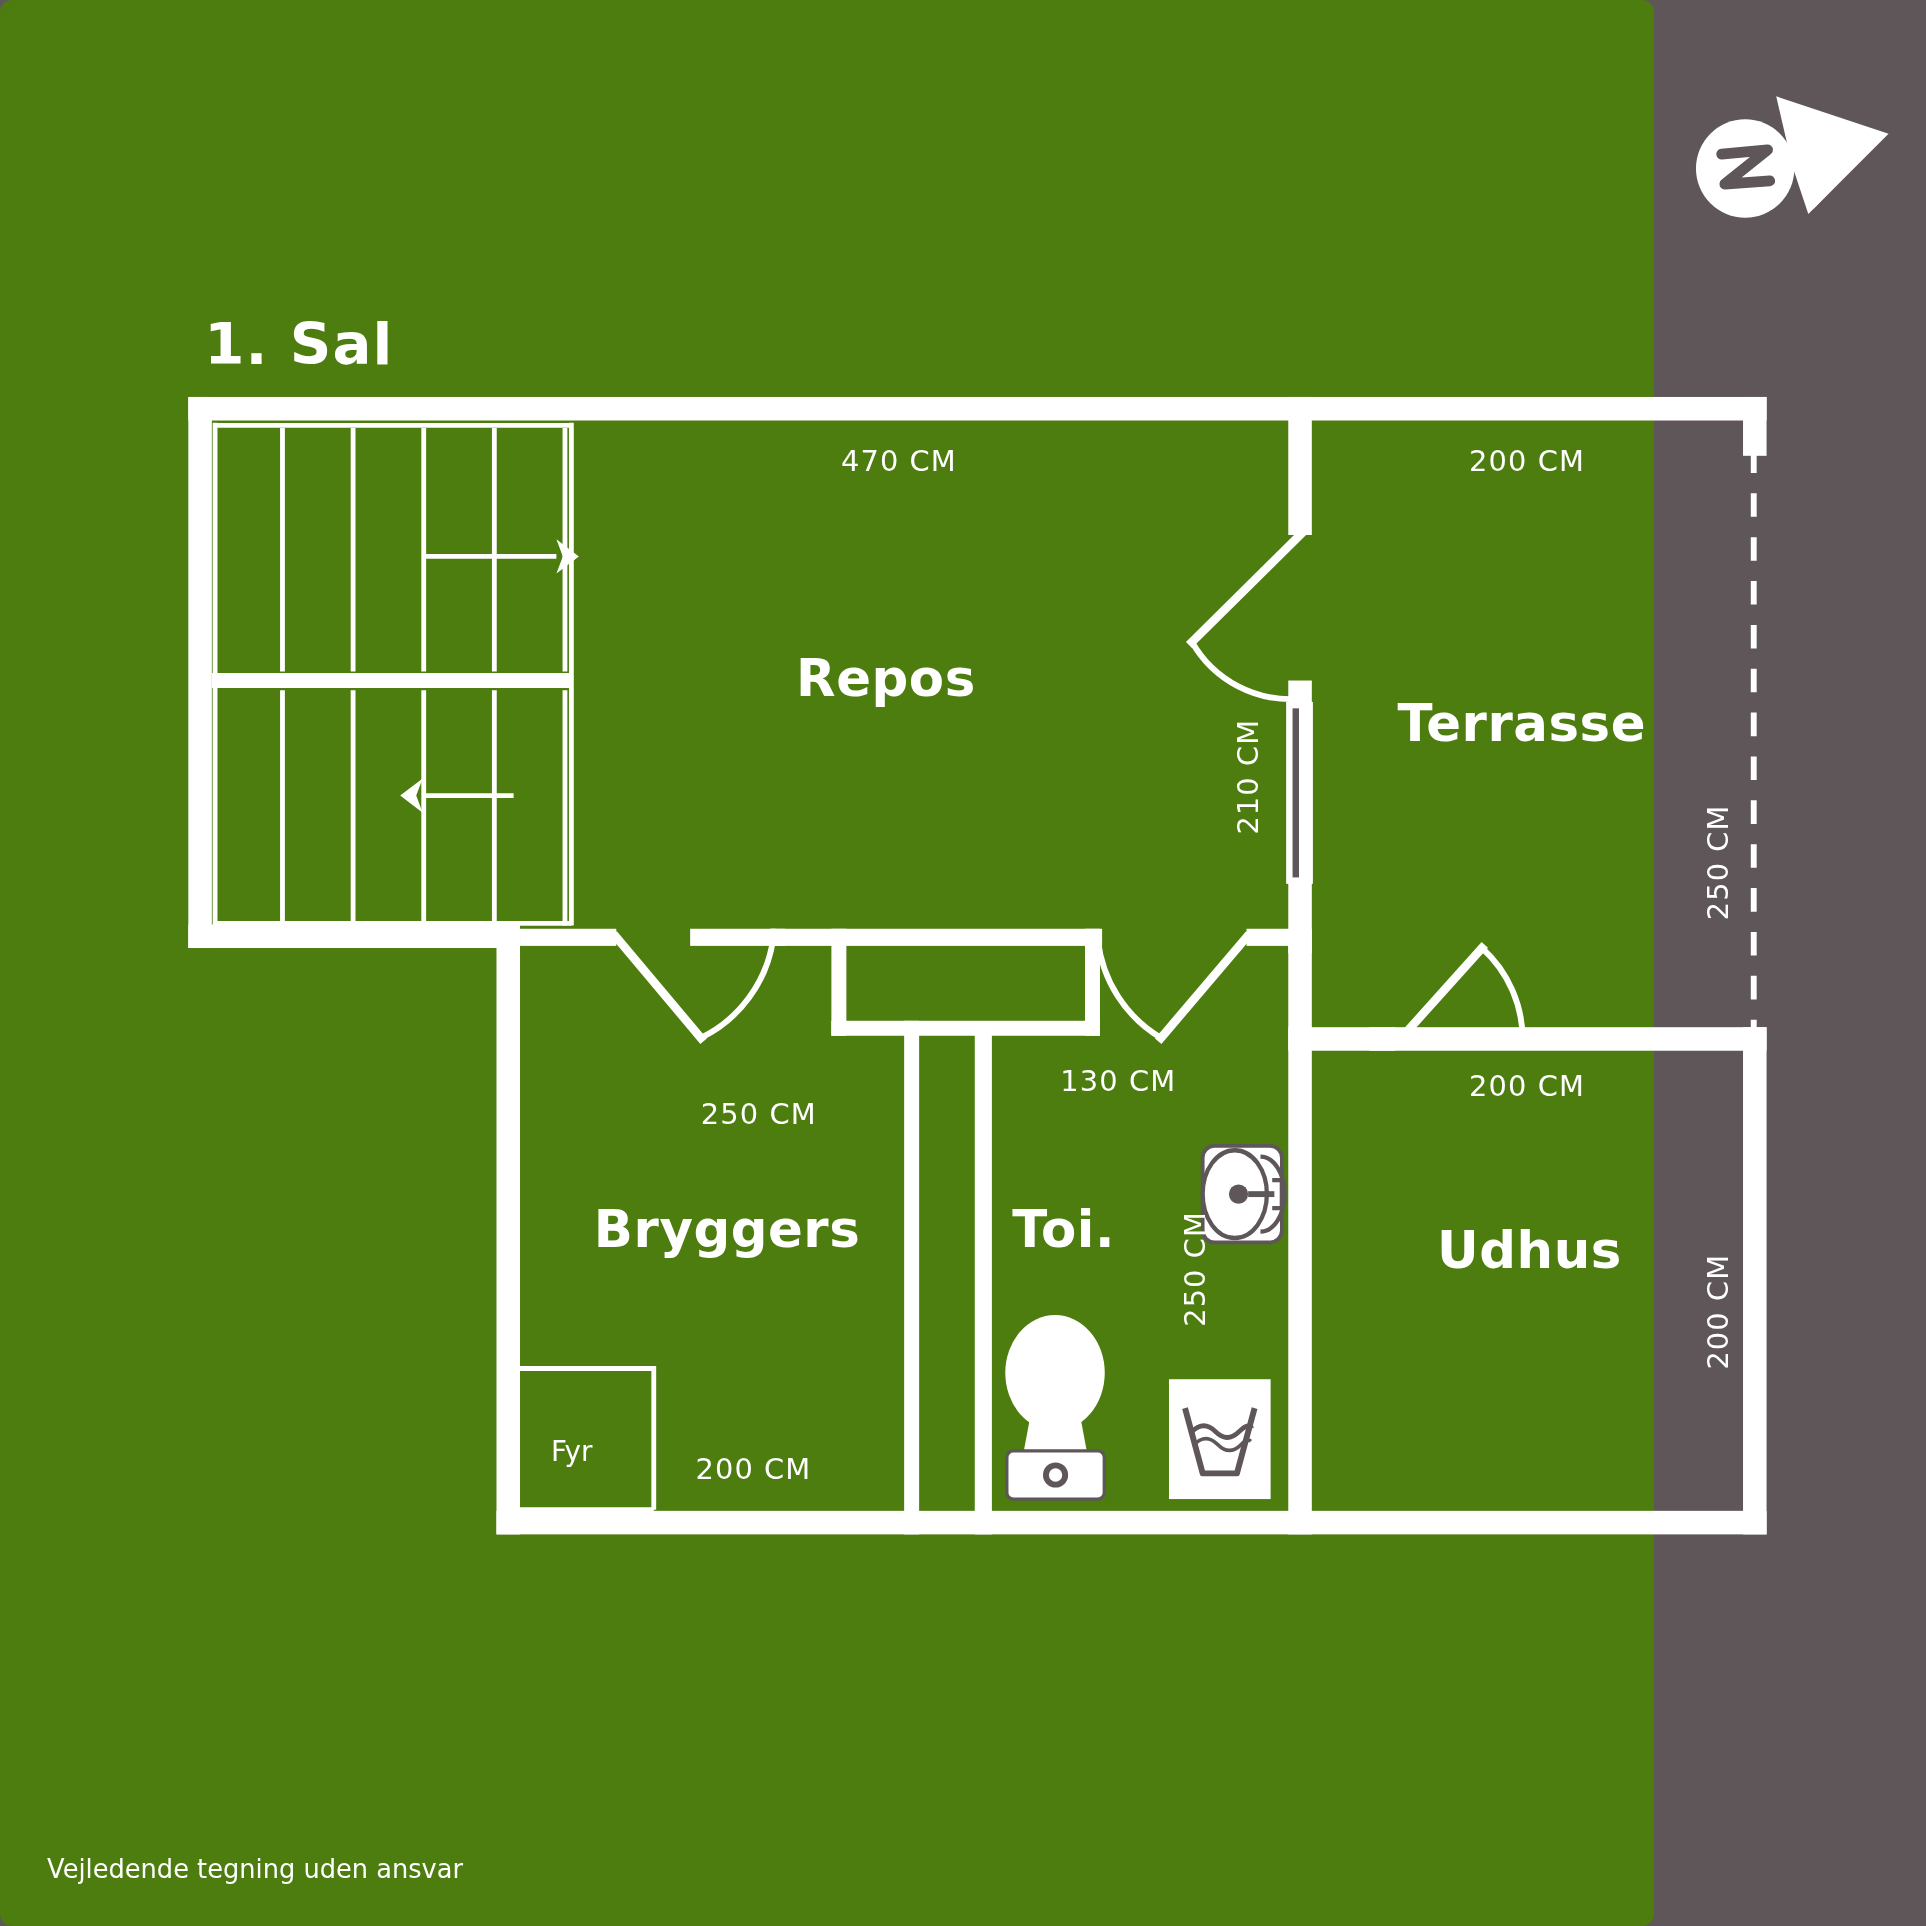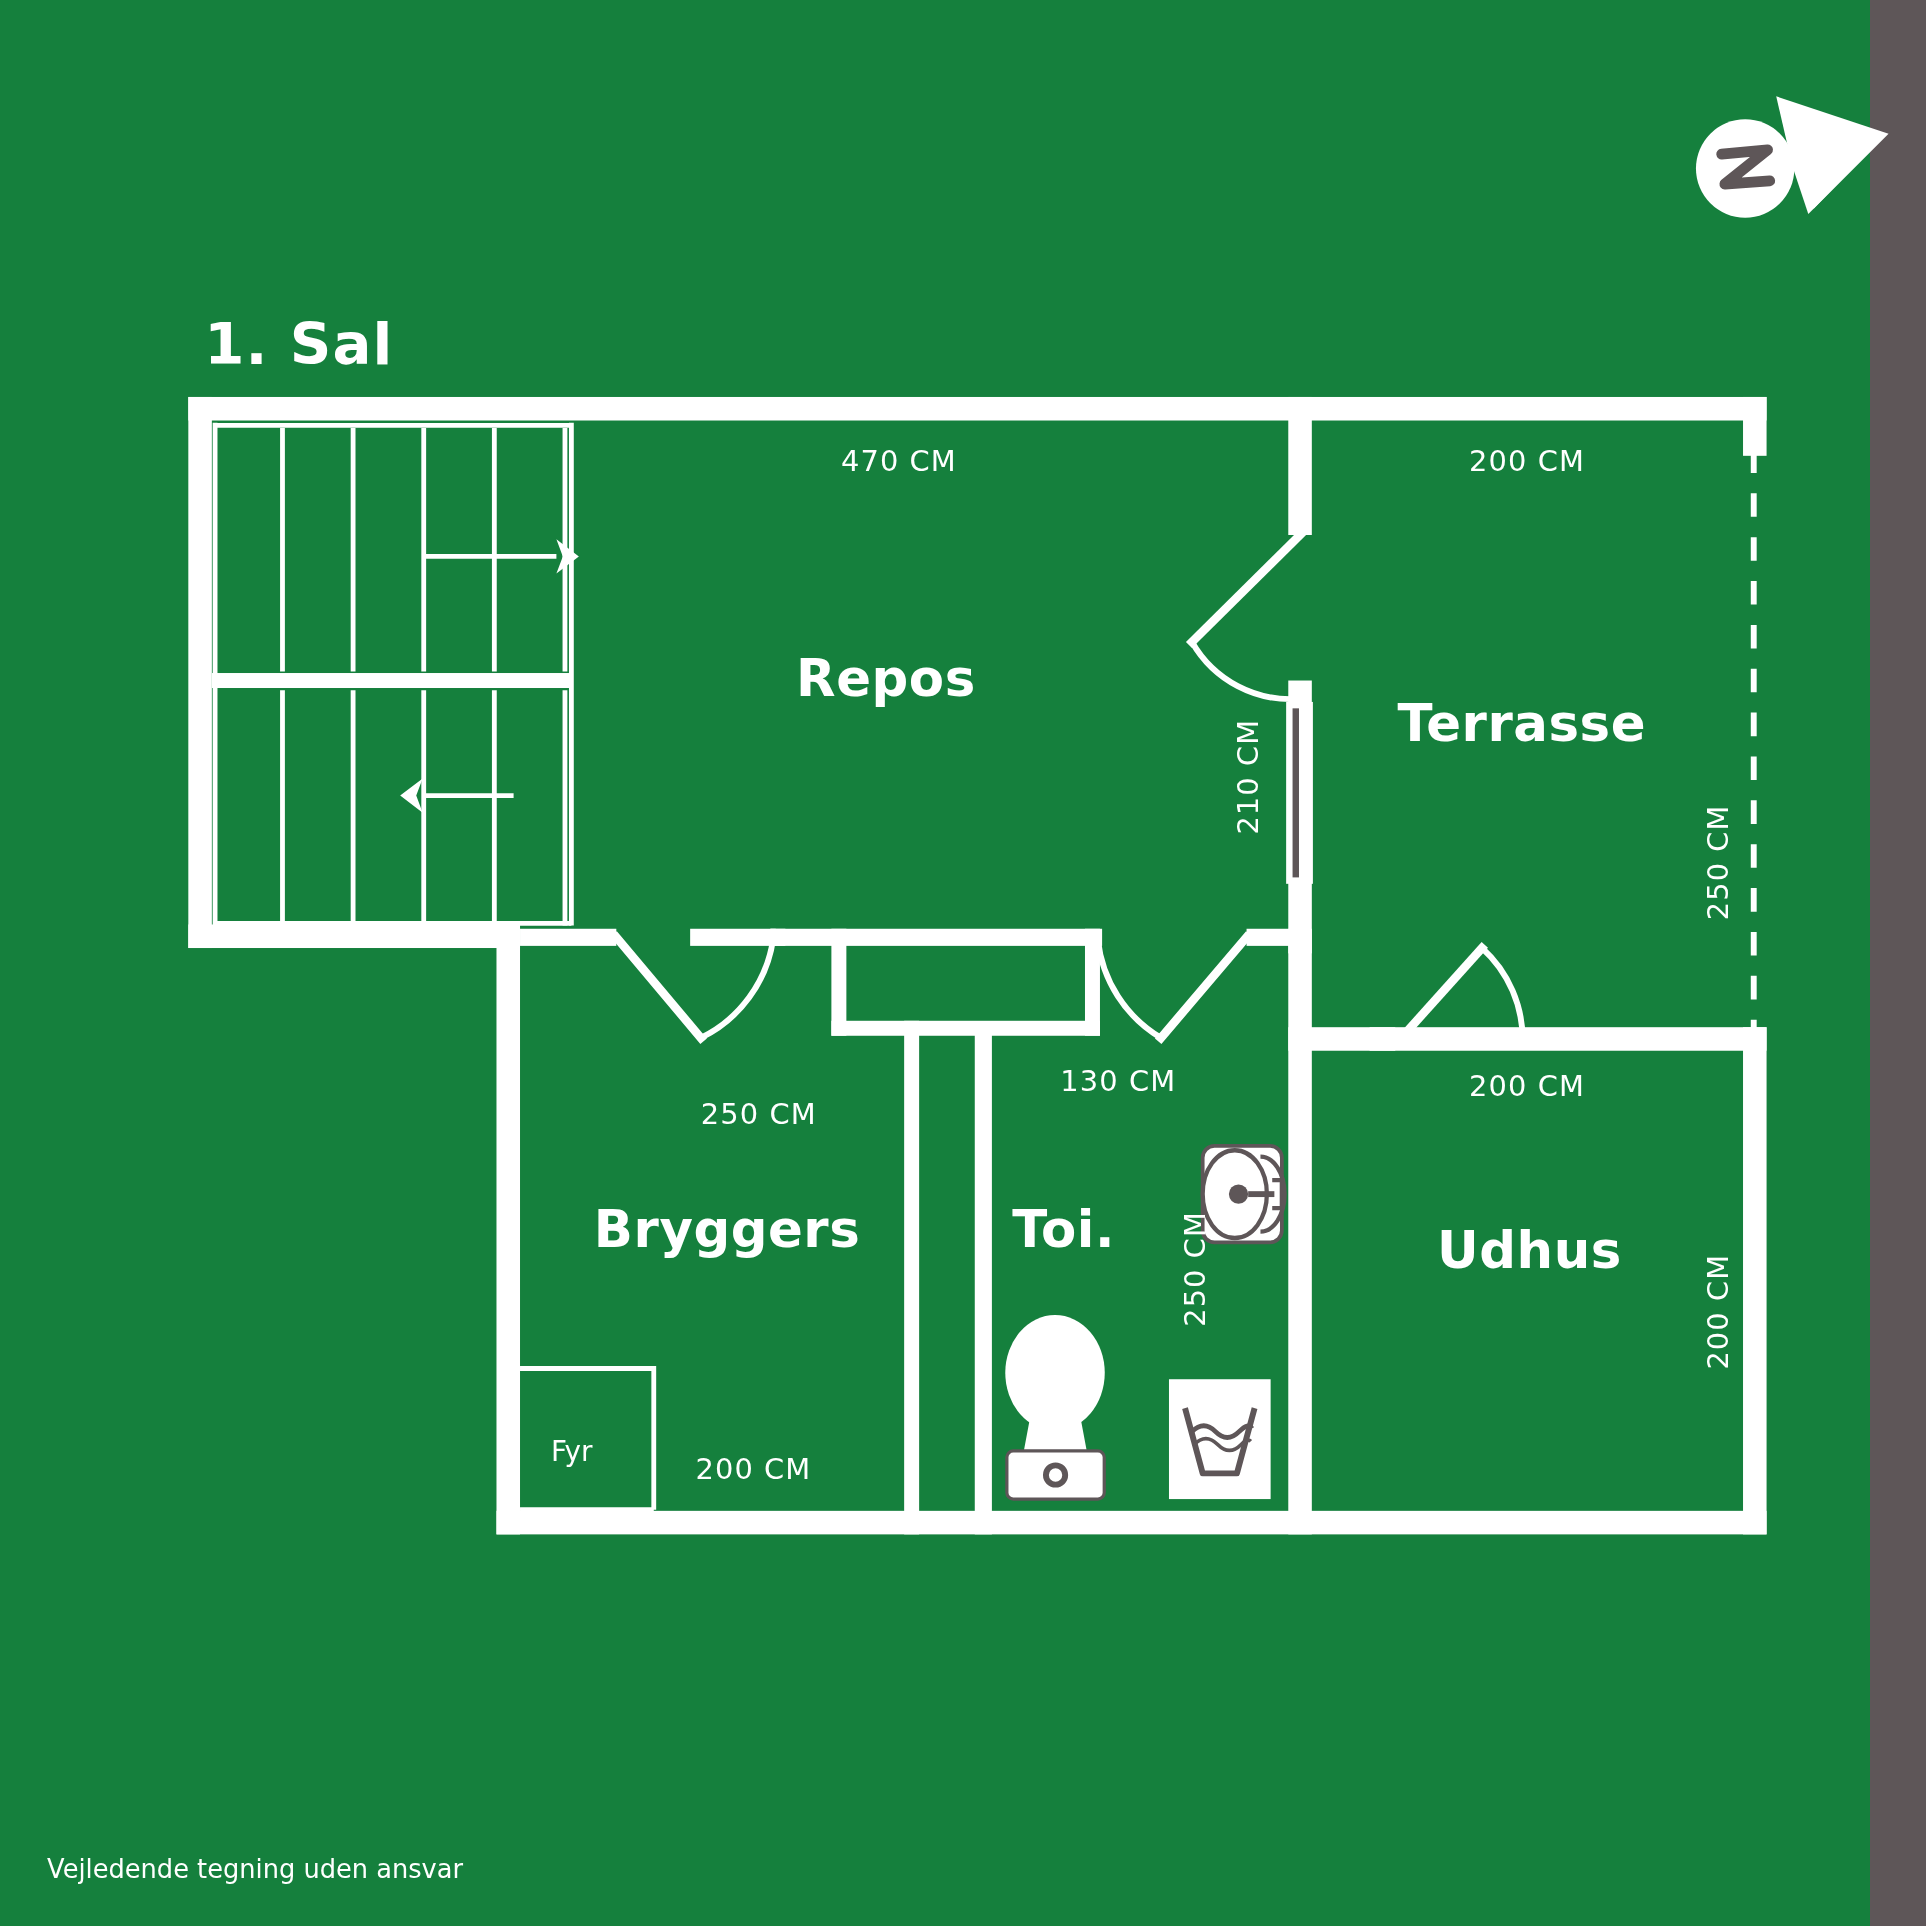--- a/index.html
+++ b/index.html
@@ -8,23 +8,24 @@
     background: #5e5658;
     width: 1926px; height: 1926px;
     overflow: hidden;
   }
   body {
     font-family: "DejaVu Sans", "Liberation Sans", sans-serif;
     position: relative;
   }
   #plan-root {
     position: relative;
-    width: 1870px;
+    width: 1654px;
     height: 1926px;
-    background: #15803d;
+    background: #4d7c0f;
+    border-radius: 12px;
   }
   #floorplan-svg {
     position: absolute;
     left: 0; top: 0;
     width: 1926px;
     height: 1926px;
     display: block;
   }
   .txt { fill: #ffffff; }
   .room-label {

